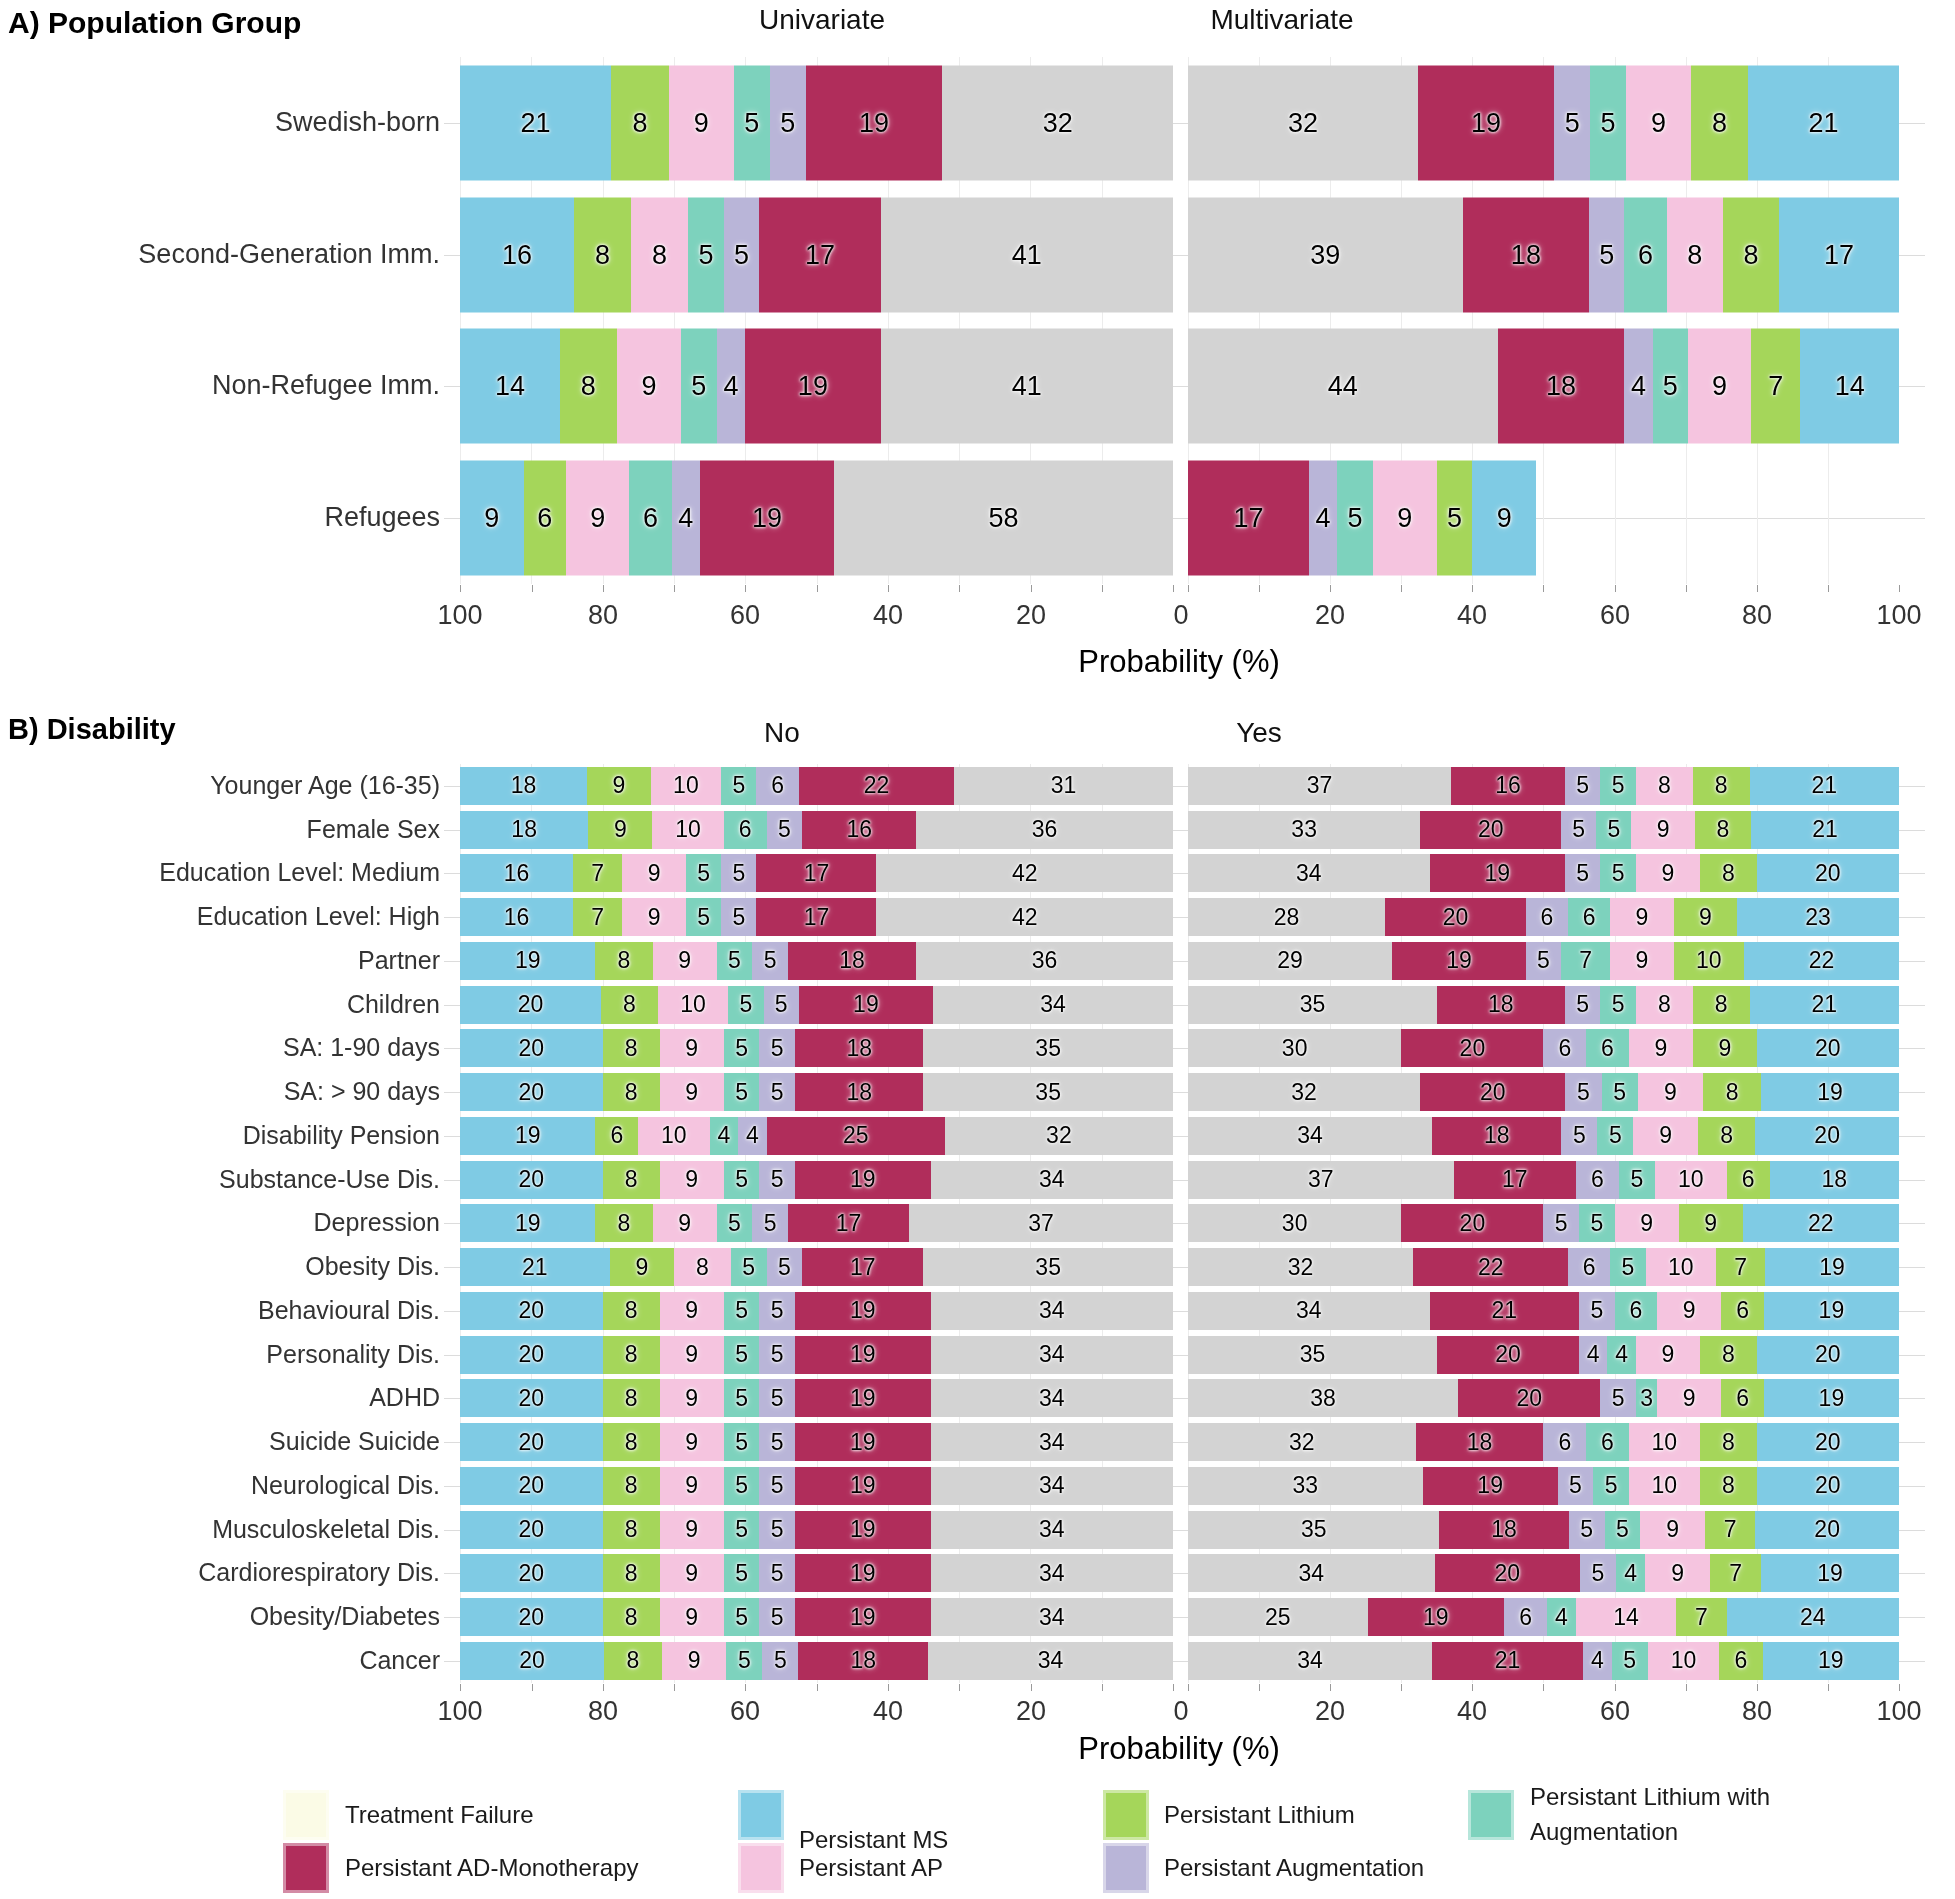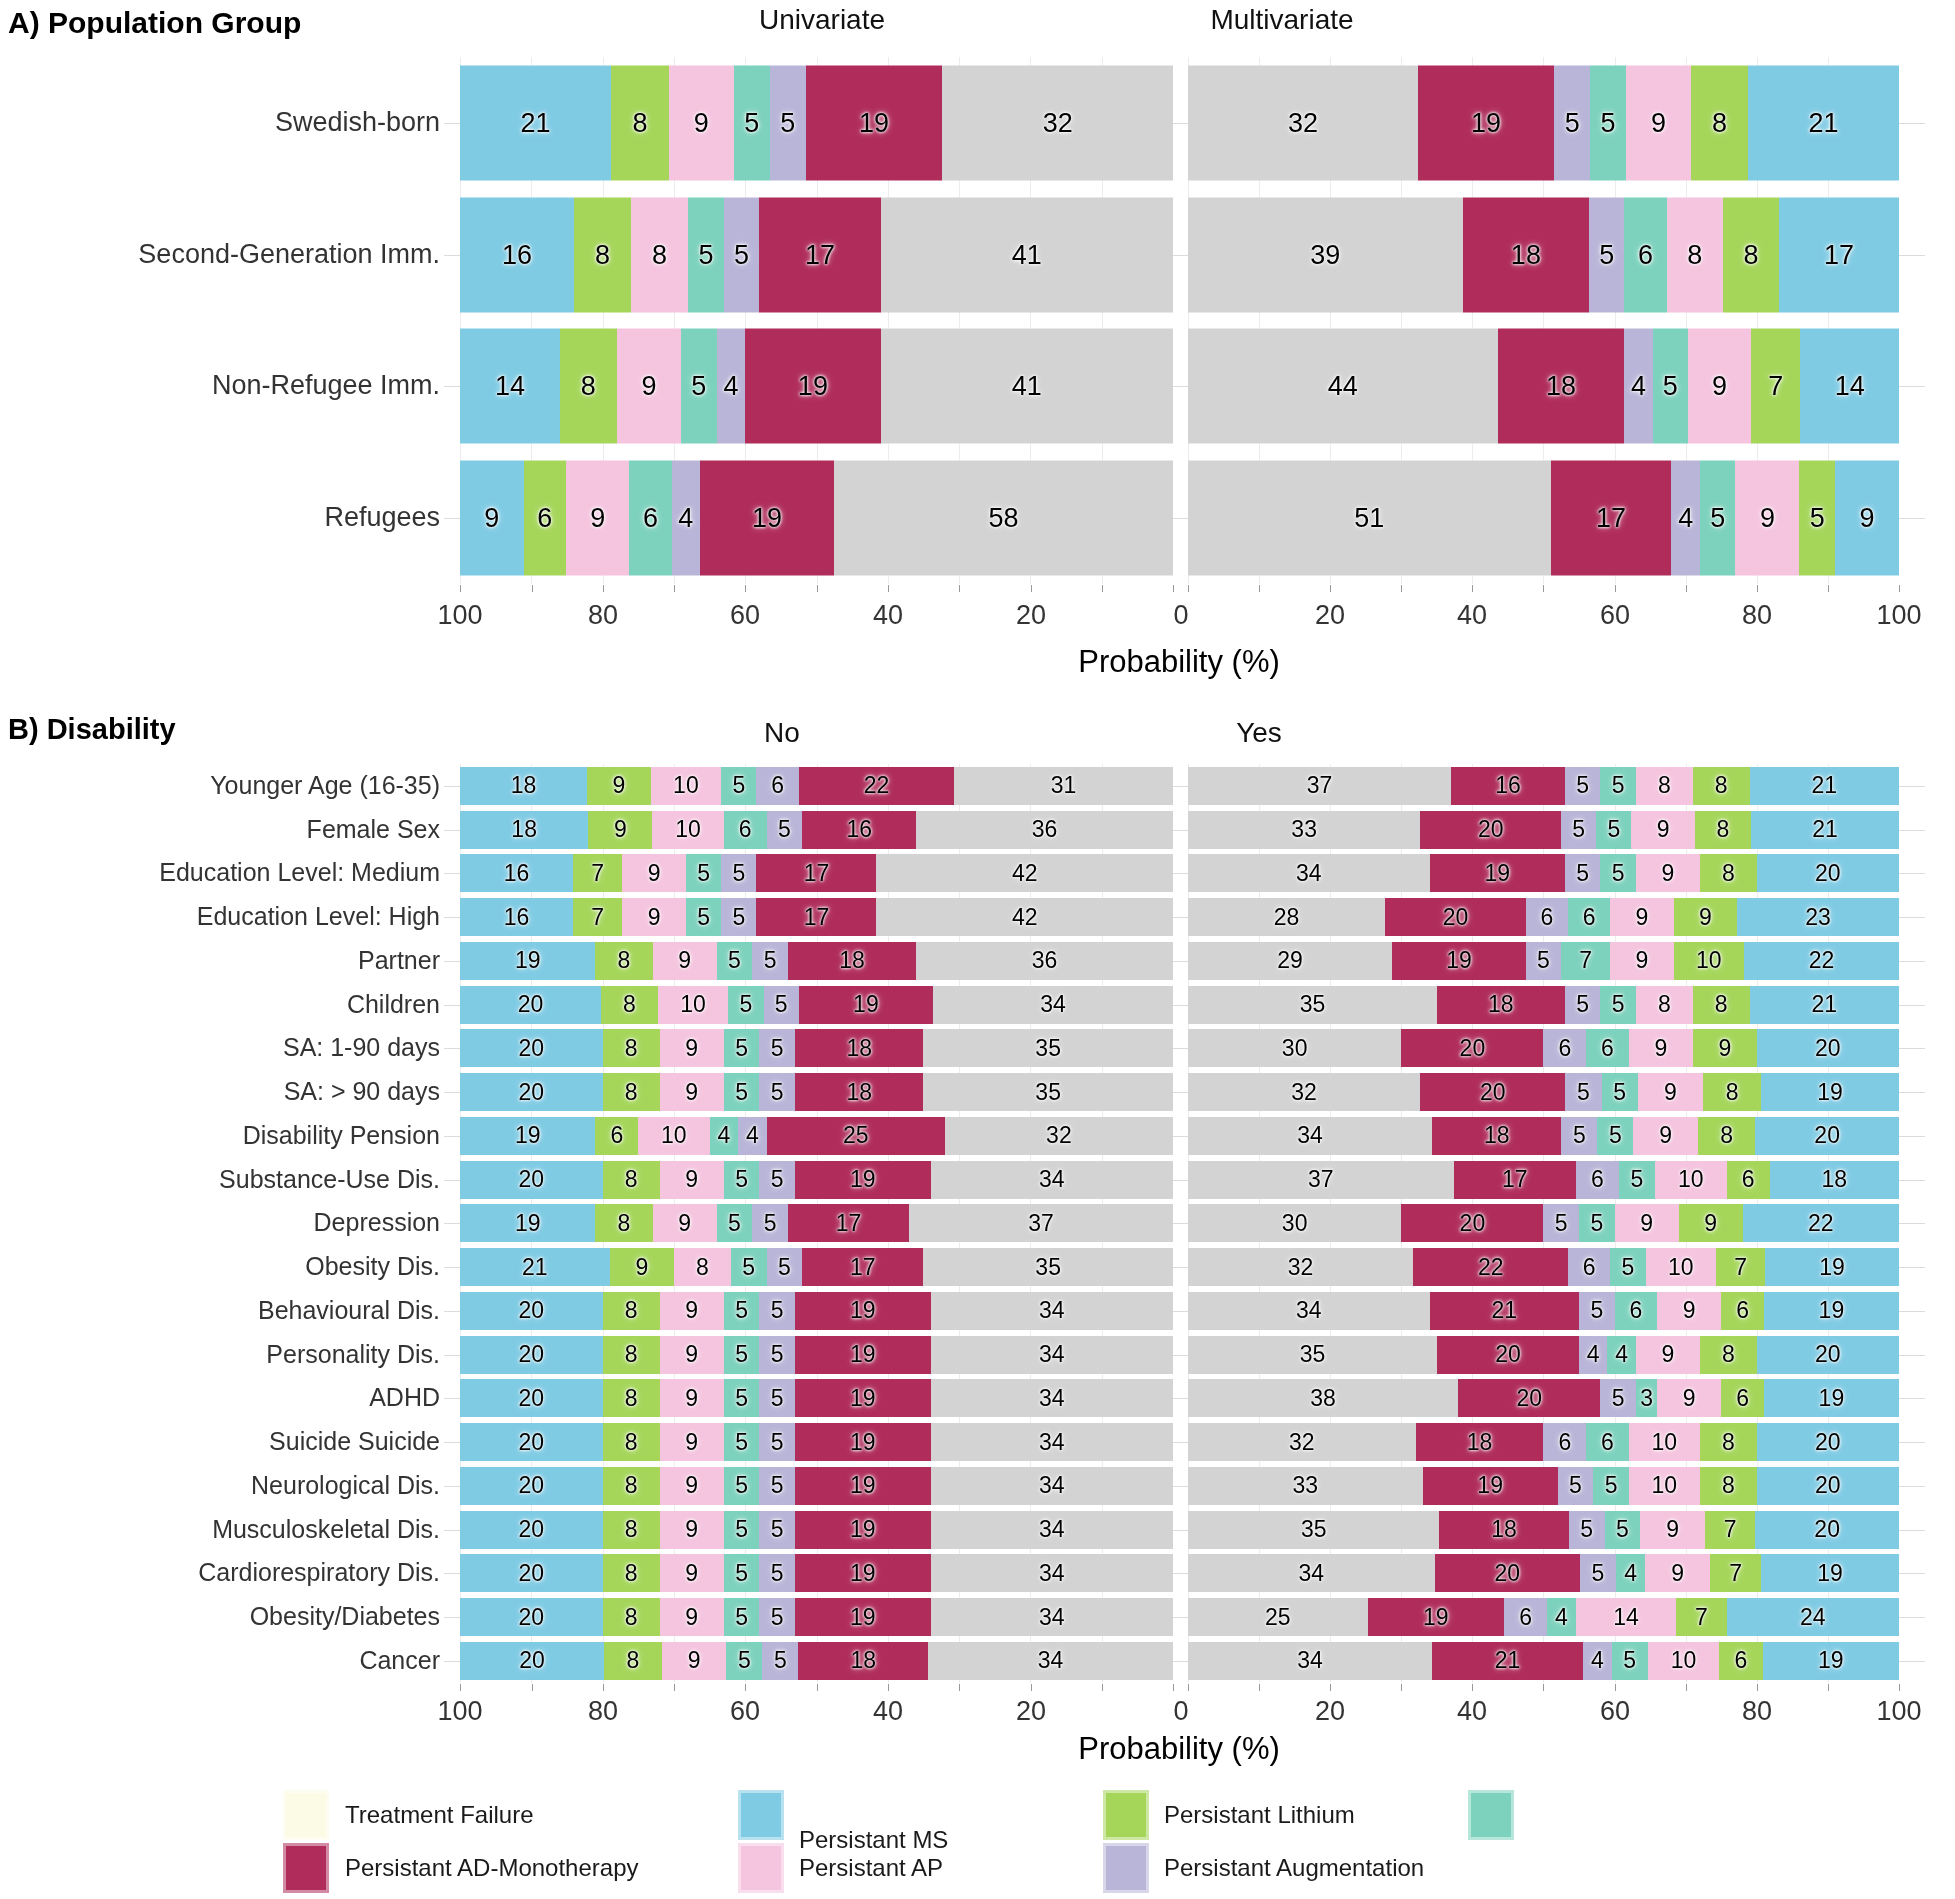--- a/index.html
+++ b/index.html
@@ -250,23 +250,20 @@
               <span class="pnum" style="font-size: 27px;">19</span>
             </div>
             <div class="pseg" style="flex: 0 0 47.5248%; background: rgb(211, 211, 211);">
               <span class="pnum" style="font-size: 27px;">58</span>
             </div>
           </div>
         </div>
         <div class="plot" style="left: 1188px; width: 711px;">
           <div class="pgrid"></div>
           <div class="pbar" style="height: 115px;">
-            <div class="pseg" style="flex: 0 0 51%; background: rgb(211, 211, 211);">
-              <span class="pnum" style="font-size: 27px;">51</span>
-            </div>
             <div class="pseg" style="flex: 0 0 17%; background: rgb(176, 45, 91);">
               <span class="pnum" style="font-size: 27px;">17</span>
             </div>
             <div class="pseg" style="flex: 0 0 4%; background: rgb(185, 181, 216);">
               <span class="pnum" style="font-size: 27px;">4</span>
             </div>
             <div class="pseg" style="flex: 0 0 5%; background: rgb(125, 210, 189);">
               <span class="pnum" style="font-size: 27px;">5</span>
             </div>
             <div class="pseg" style="flex: 0 0 9%; background: rgb(245, 196, 223);">
@@ -1544,15 +1541,16 @@
       <div class="leglabel" style="left: 345px; top: 1868px;">Persistant AD-Monotherapy</div>
       <div class="legswatch" style="left: 738px; top: 1790px; background: rgb(127, 203, 228);"></div>
       <div class="leglabel" style="left: 799px; top: 1840px;">Persistant MS</div>
       <div class="legswatch" style="left: 738px; top: 1843px; background: rgb(245, 196, 223);"></div>
       <div class="leglabel" style="left: 799px; top: 1868px;">Persistant AP</div>
       <div class="legswatch" style="left: 1103px; top: 1790px; background: rgb(165, 214, 90);"></div>
       <div class="leglabel" style="left: 1164px; top: 1815px;">Persistant Lithium</div>
       <div class="legswatch" style="left: 1103px; top: 1843px; background: rgb(185, 181, 216);"></div>
       <div class="leglabel" style="left: 1164px; top: 1868px;">Persistant Augmentation</div>
       <div class="legswatch" style="left: 1468px; top: 1790px; background: rgb(125, 210, 189);"></div>
+      <div class="leglabel wrap" style="left: 1530px; top: 1815px;">Persistant Lithium with Augmentation</div>
     </div>
 </div>
 
 
 </body></html>

